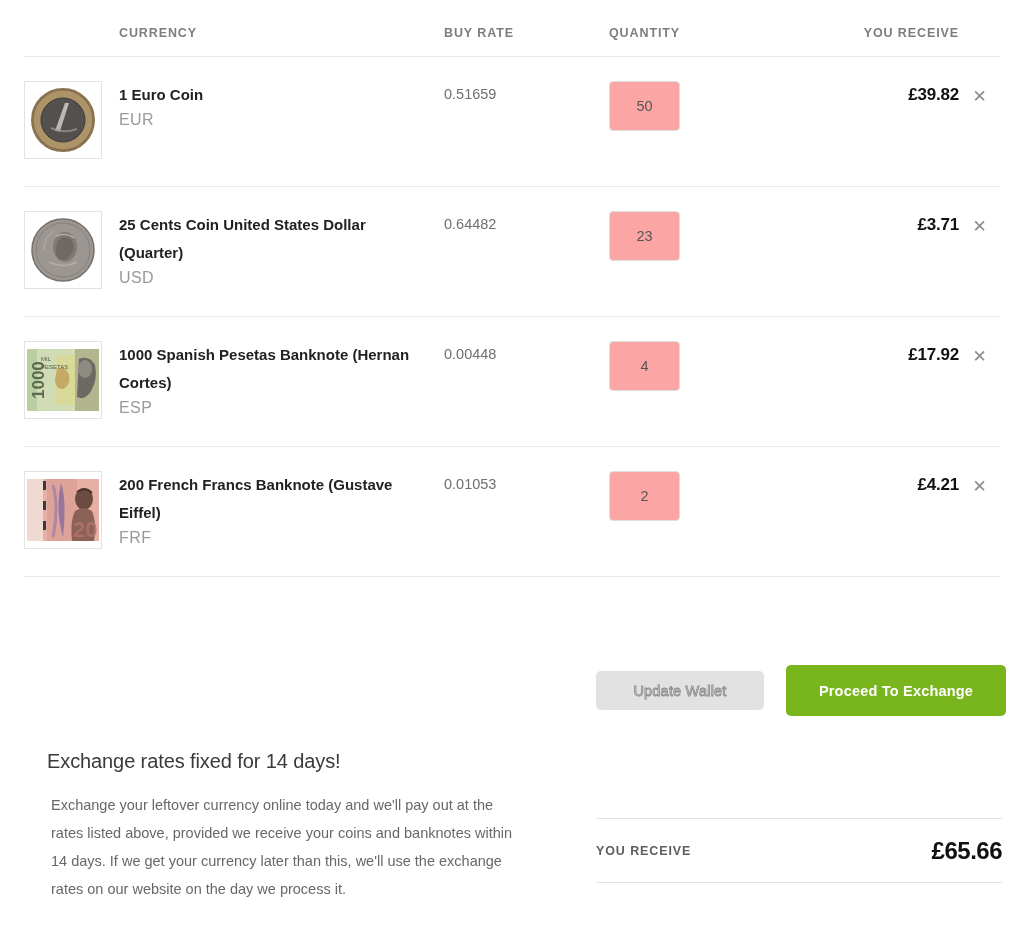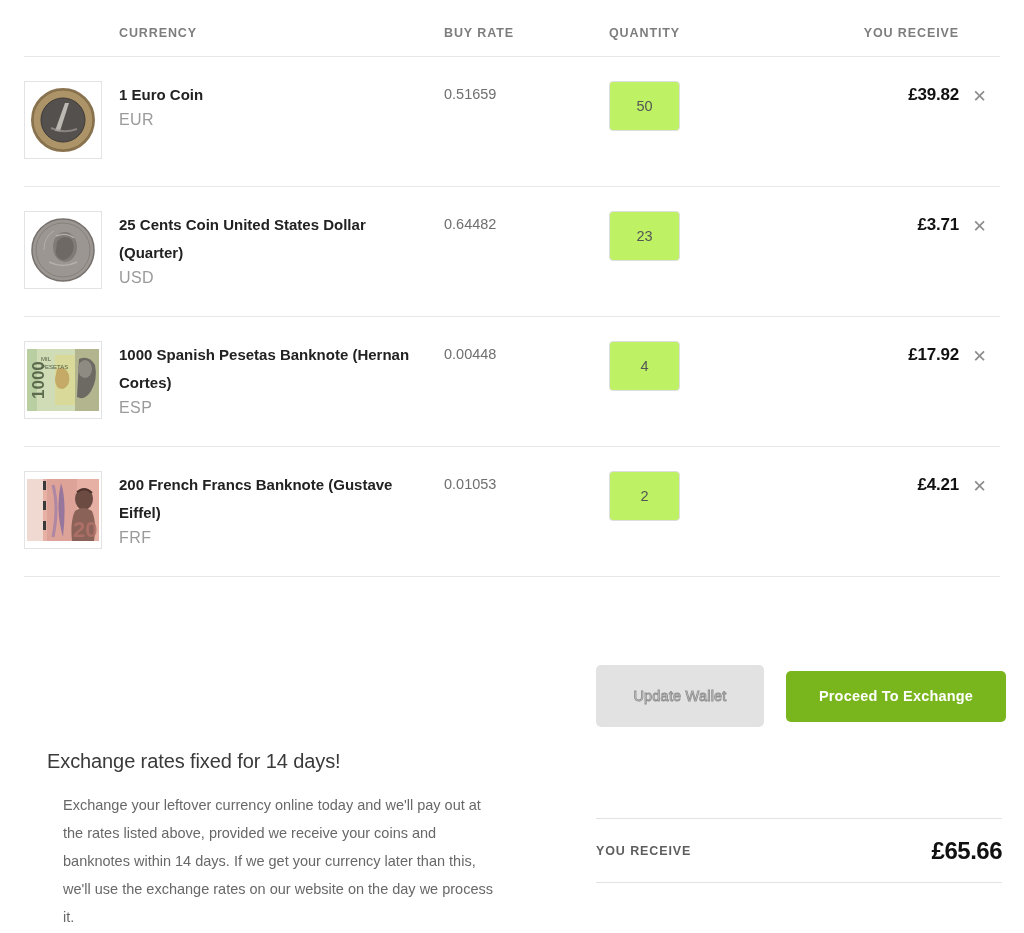--- a/index.html
+++ b/index.html
@@ -51,21 +51,21 @@
     padding-right: 12px;
   }
   .cur-code { font-size: 16px; color: #9a9a9a; letter-spacing: 0.4px; margin-top: 2px; }
 
   .rate { font-size: 14.5px; color: #6f6f6f; padding-top: 5px; }
 
   .qty-input {
     width: 71px; height: 50px;
     border: 1px solid #dedede;
     border-radius: 4px;
-    background: #bef264;
+    background: #fca5a5;
     font-family: "Liberation Sans", sans-serif;
     font-size: 14.5px;
     color: #555;
     text-align: center;
     outline: none;
     padding: 0;
   }
 
   .receive { font-size: 17px; font-weight: bold; color: #111; padding-top: 4px; letter-spacing: -0.2px; }
 
@@ -79,21 +79,21 @@
     position: absolute; left: 596px; top: 665px;
     display: flex; gap: 22px; align-items: center;
   }
   .btn {
     border: none; border-radius: 5px;
     font-family: "Liberation Sans", sans-serif;
     font-size: 14.5px; font-weight: bold;
     cursor: pointer; outline: none;
   }
   .btn-secondary {
-    width: 168px; height: 62px;
+    width: 168px; height: 39px;
     background: #e2e2e2;
     color: #e2e2e2;
     -webkit-text-stroke: 0.9px #8f8f8f;
     font-weight: normal;
     letter-spacing: 0.2px;
   }
   .btn-primary {
     width: 220px; height: 51px;
     background: #79b51d;
     color: #ffffff;
@@ -101,21 +101,21 @@
   }
 
   
   .info { position: absolute; left: 47px; top: 750px; width: 470px; }
   .info h2 {
     margin: 0 0 18px 0;
     font-size: 20px; font-weight: normal; color: #3a3a3a;
     letter-spacing: -0.1px;
   }
   .info p {
-    margin: 16px;
+    margin: 4px;
     font-size: 14.5px; line-height: 28px; color: #686868;
   }
 
   
   .totals { position: absolute; left: 596px; top: 818px; width: 406px; }
   .totals .line { height: 1px; background: #e3e3e3; width: 100%; }
   .totals .inner {
     display: flex; align-items: center; justify-content: space-between;
     height: 63px;
   }

